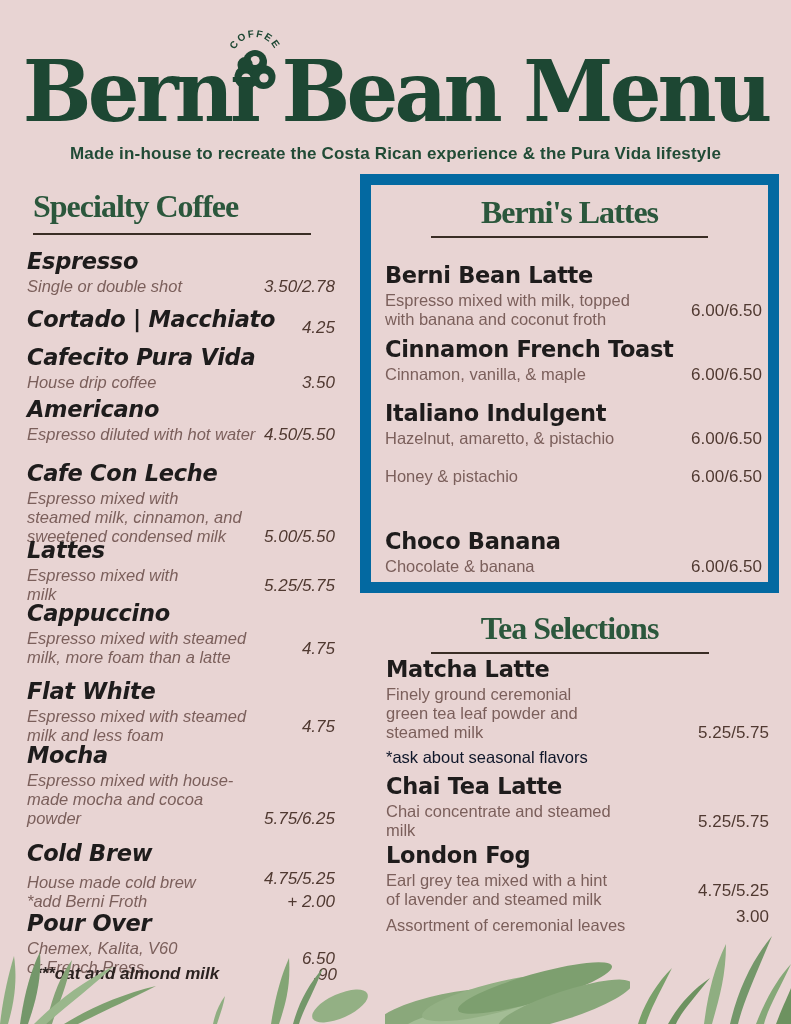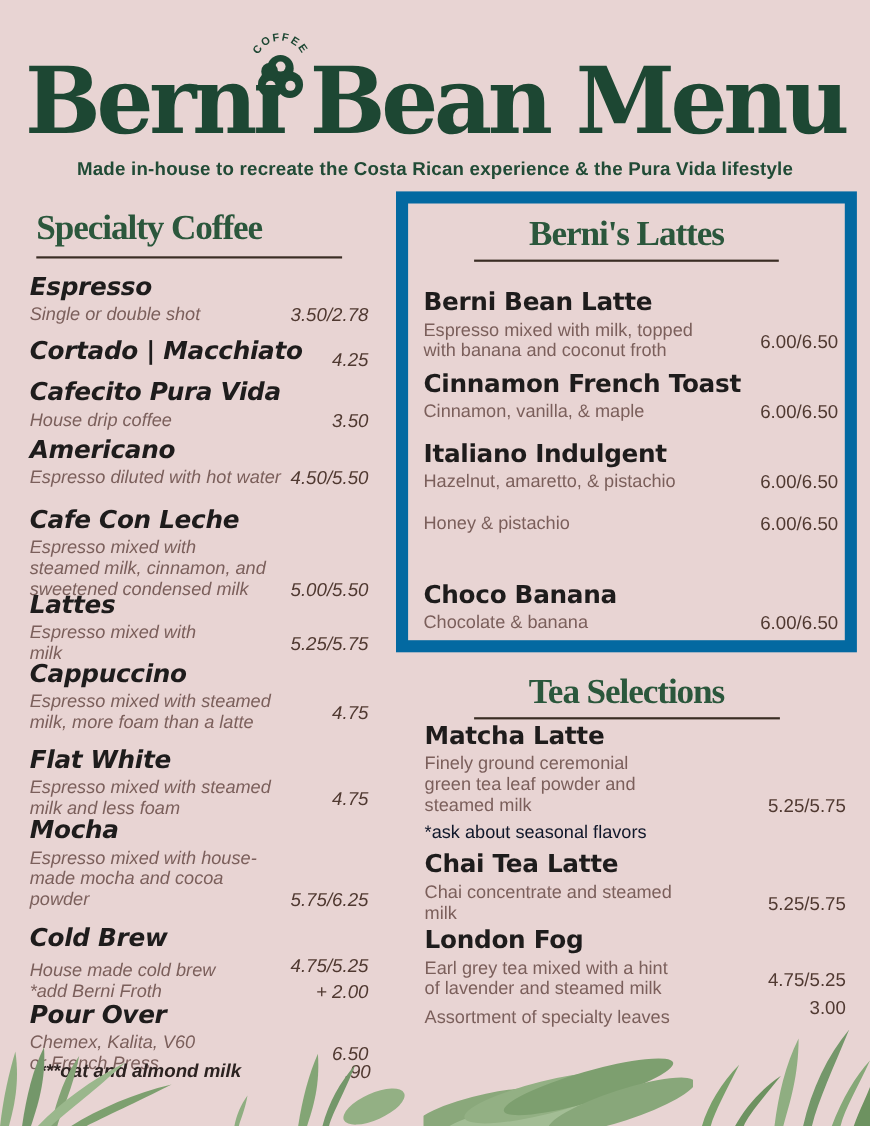--- a/index.html
+++ b/index.html
@@ -266,21 +266,21 @@
       <div class="mi-name">London Fog</div>
       <div class="mi-row v-center">
         <div class="mi-desc">Earl grey tea mixed with a hint
 of lavender and steamed milk</div>
         <div class="mi-price">4.75/5.25</div>
       </div>
     </div>
 
     <div class="mi" style="top:307px">
       <div class="mi-row v-center">
-        <div class="mi-desc">Assortment of specialty leaves</div>
+        <div class="mi-desc">Assortment of ceremonial leaves</div>
         <div class="mi-price" style="position:relative;top:-9px">3.00</div>
       </div>
     </div>
   </div>
 
   <svg class="abs" style="left:-6px;top:950px;width:190px;height:74px" viewBox="0 0 190 74">
     <path d="M6,74 C9,48 14,26 20,6 C24,34 19,56 14,74 Z" fill="#8fae81"></path>
     <path d="M26,74 C30,46 36,22 46,2 C48,32 40,56 34,74 Z" fill="#74976a"></path>
     <path d="M52,74 C58,48 66,26 78,10 C72,40 62,60 58,74 Z" fill="#84a376"></path>
     <path d="M40,74 C62,52 88,32 120,16 C94,40 68,60 52,74 Z" fill="#9ab78c"></path>

